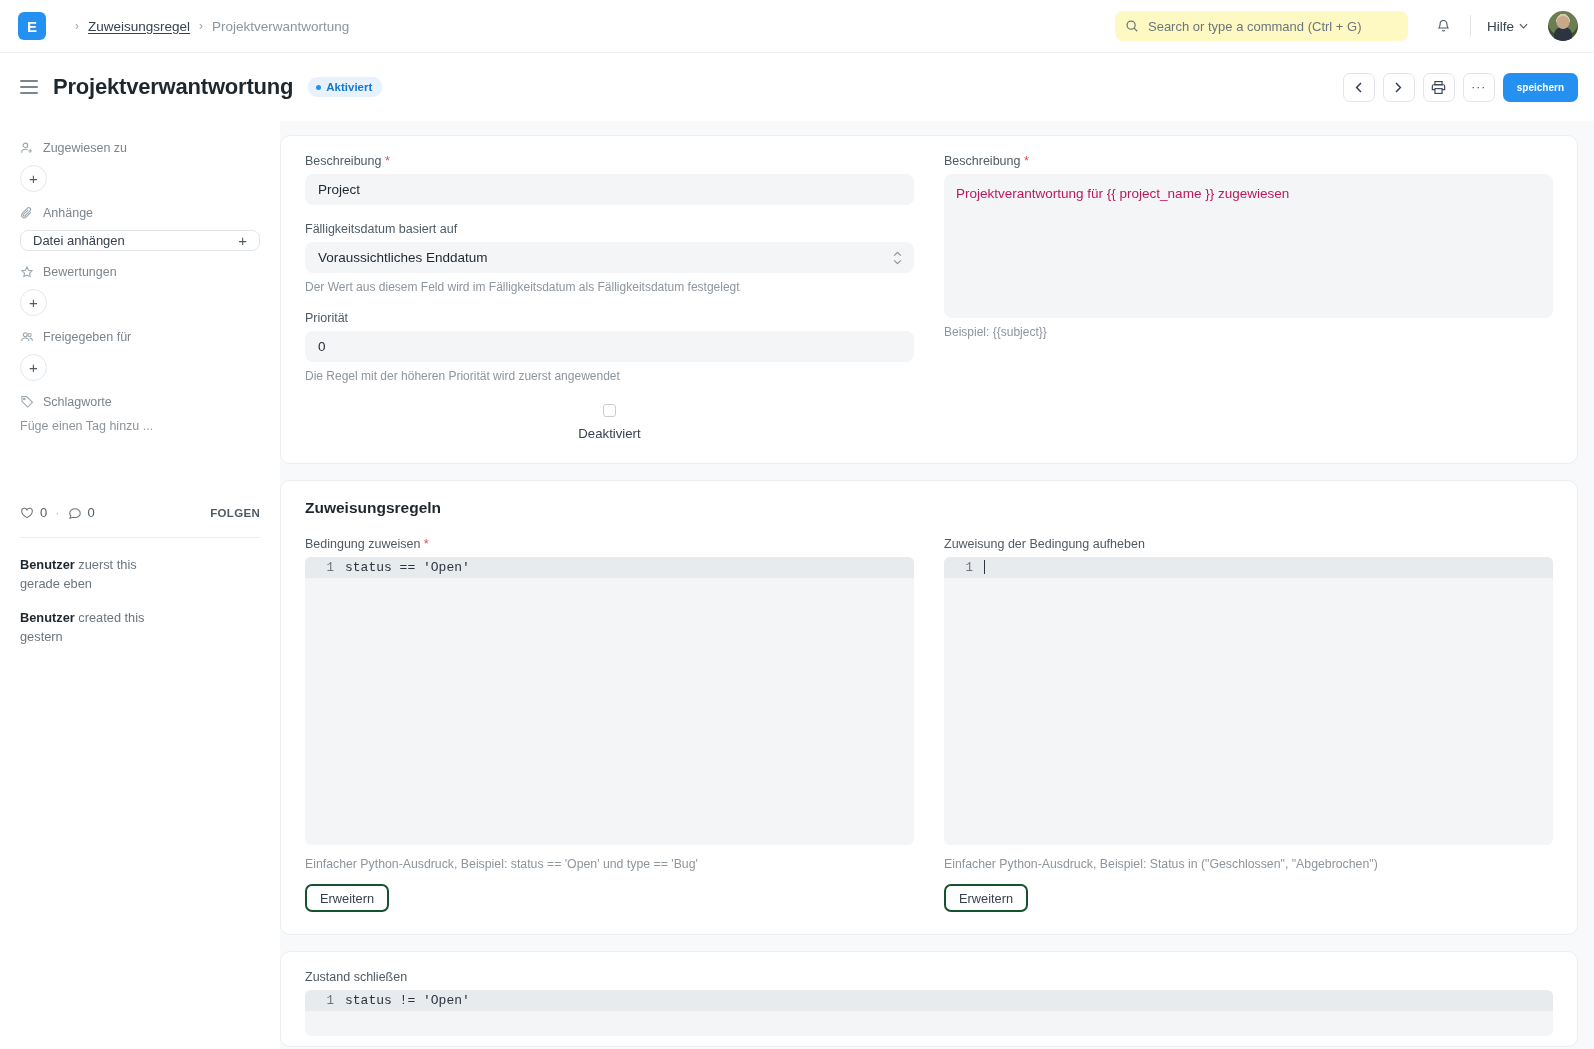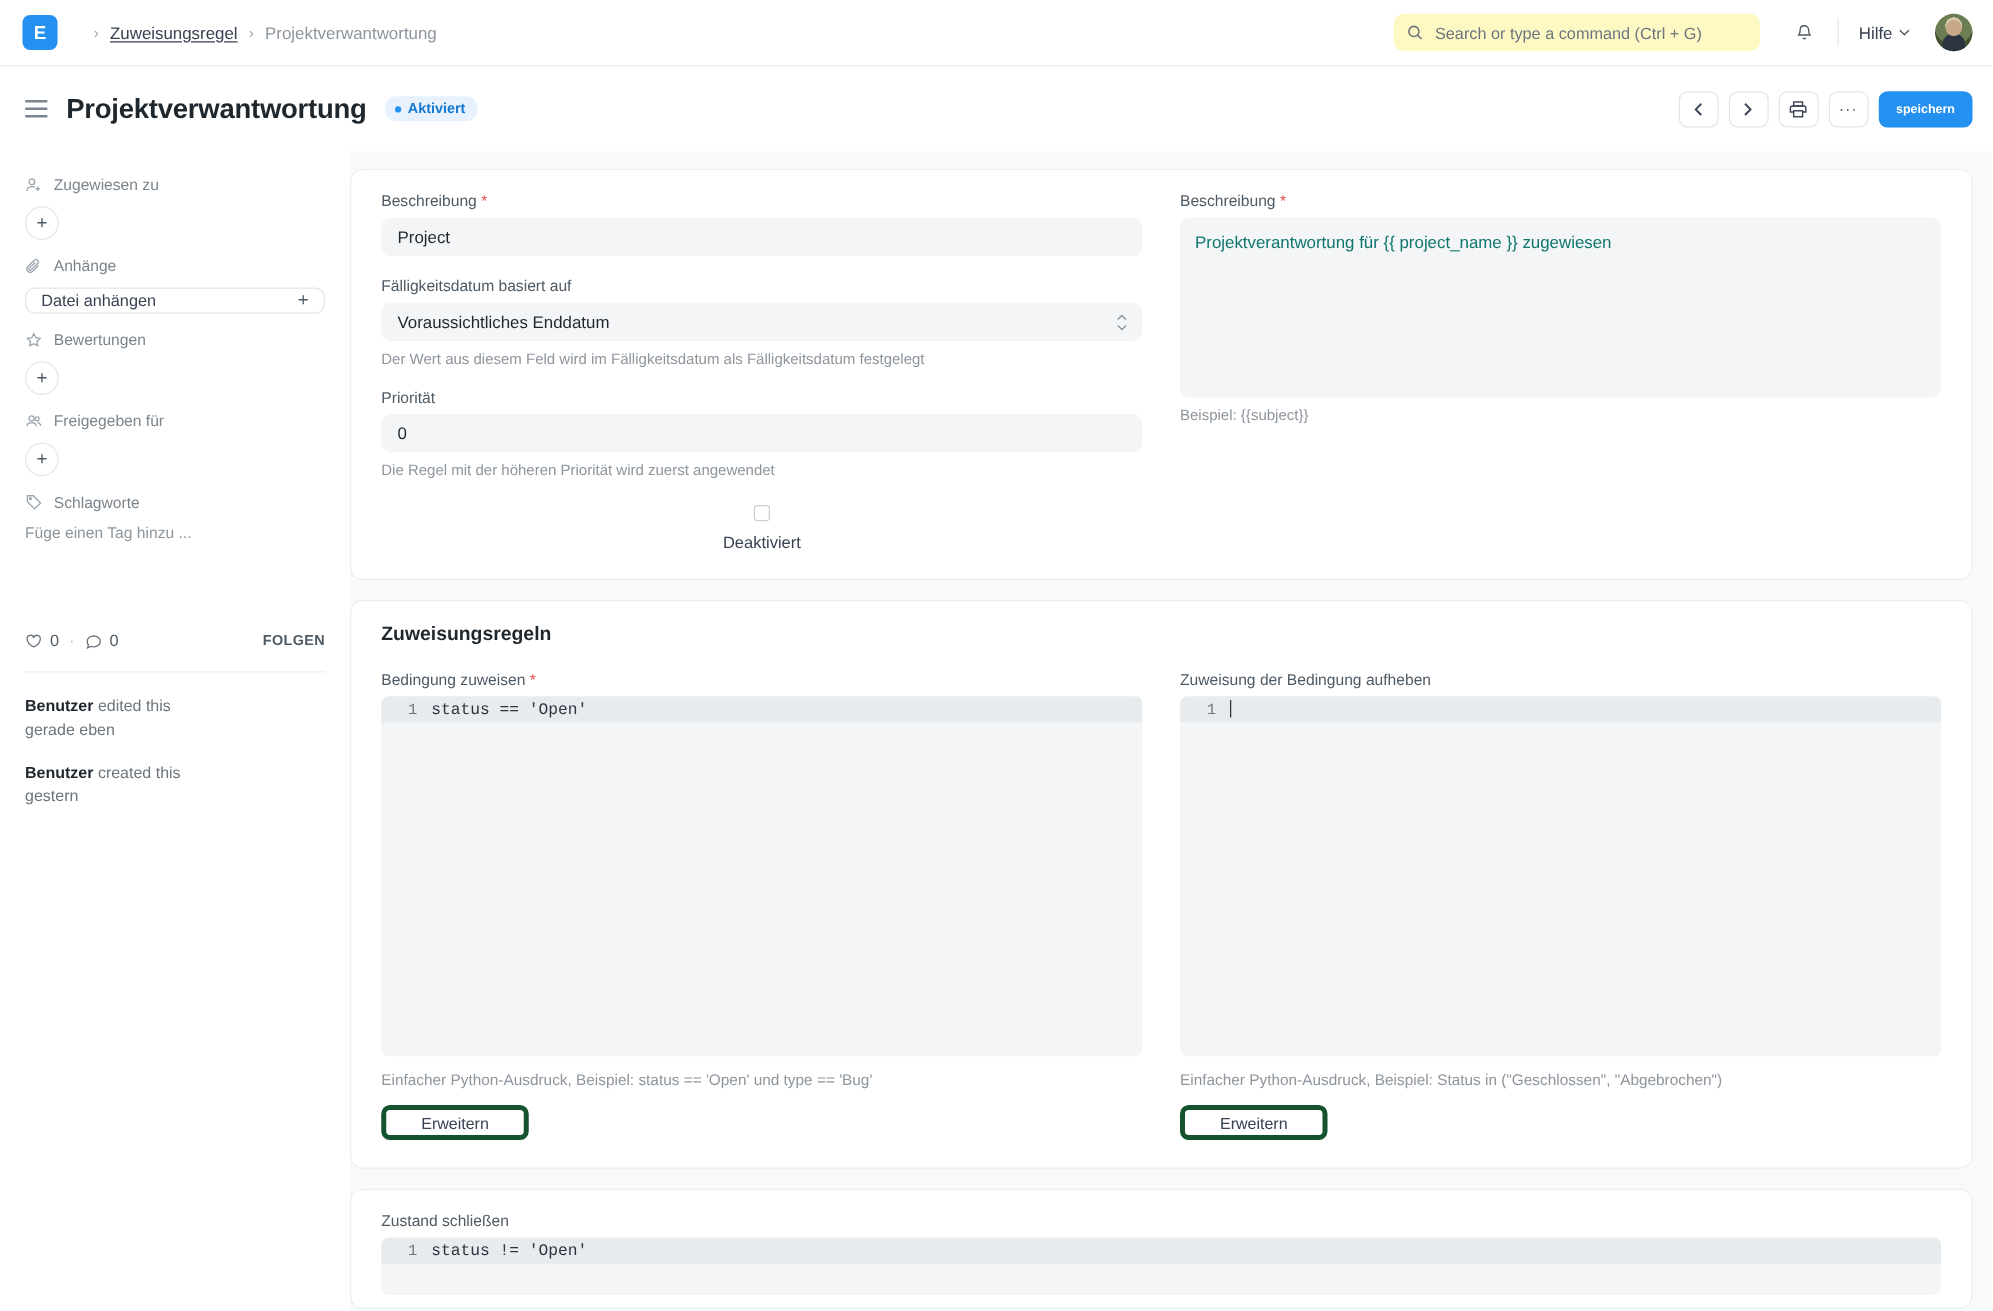--- a/index.html
+++ b/index.html
@@ -139,43 +139,43 @@
   .chev2 {
     position: absolute; right: 11px; top: 50%; transform: translateY(-50%);
     display: flex; flex-direction: column; gap: 3px; color: #8d959d;
   }
   .hint { font-size: 12px; color: #8d959d; margin-top: 7px; }
   .checkrow { display: flex; align-items: center; gap: 9px; margin-top: 21px; flex-direction: column; }
   .cbox { width: 13px; height: 13px; border: 1.3px solid #c8ced3; border-radius: 3px; background: #fff; cursor:pointer;}
   .checkrow span { font-size: 13.2px; color: #374151; }
   .ta {
     width: 100%; height: 144px; border-radius: 8px; background: #f3f5f7;
-    padding: 11px 12px; font-size: 13.5px; color: #0f766e; line-height: 1.4;
+    padding: 11px 12px; font-size: 13.5px; color: #be185d; line-height: 1.4;
   }
   .section-title { font-size: 15.5px; font-weight: 700; color: #1f272e; margin-bottom: 20px; }
 
   
   .editor {
     border-radius: 6px; overflow: hidden; background: #f3f5f7;
     font-family: "Liberation Mono", monospace; font-size: 13px;
     height: 288px;
   }
   .editor.short { height: 46px; }
   .eline { display: flex; height: 21px; align-items: center; }
   .eline.active { background: #e8ebed; }
   .gutter {
     width: 40px; flex: none; text-align: right; padding-right: 11px;
     color: #6c757d; font-size: 12.5px; font-family: "Liberation Mono", monospace;
   }
   .ecode { color: #2b3440; white-space: pre; position: relative; }
   .caret { display:inline-block; width:1px; height:14px; background:#2b3440; vertical-align:-2px; }
   .ehint { font-size: 12.3px; color: #8d959d; margin-top: 12px; }
   .sm-btn {
-    margin-top: 13px; height: 28px; padding: 0 28px; border-radius: 7px;
-    border: 4px solid #14532d; background: #fff; font-size: 12.8px; color: #374151;
+    margin-top: 13px; height: 28px; padding: 0 13px; border-radius: 7px;
+    border: 2px solid #14532d; background: #fff; font-size: 12.8px; color: #374151;
     display: inline-flex; align-items: center; cursor: pointer;
     font-family: "Liberation Sans", sans-serif;
   }
   svg { display: block; }
 </style>
 </head>
 <body>
 
 <div class="navbar">
   <div class="logo">E</div>
@@ -354,21 +354,21 @@
         </span>
         <span>0</span>
       </div>
       <span class="follow">FOLGEN</span>
     </div>
 
     <div class="sb-rule"></div>
 
     <div class="activity">
       <b>Benutzer</b>
-      <span>edited this</span><br>
+      <span>zuerst this</span><br>
       <span>gerade eben</span>
     </div>
     <div class="activity">
       <b>Benutzer</b>
       <span>created this</span><br>
       <span>gestern</span>
     </div>
   </div>
 
   <div class="content">

